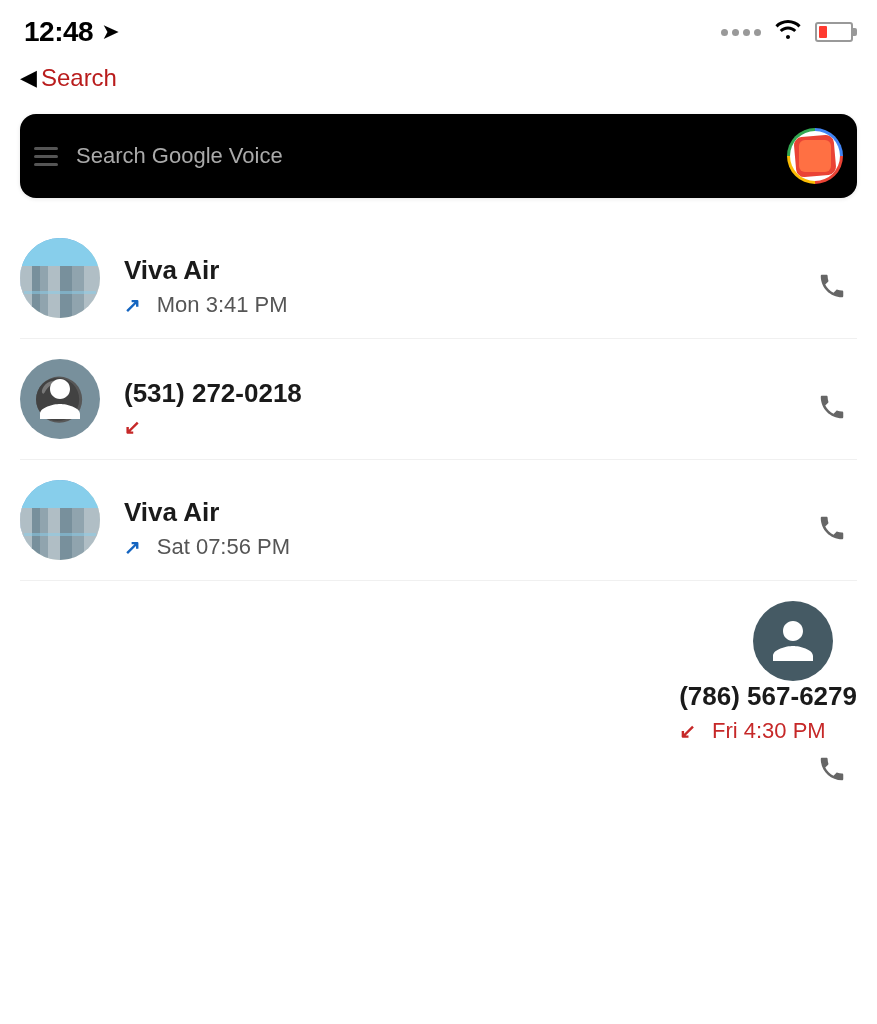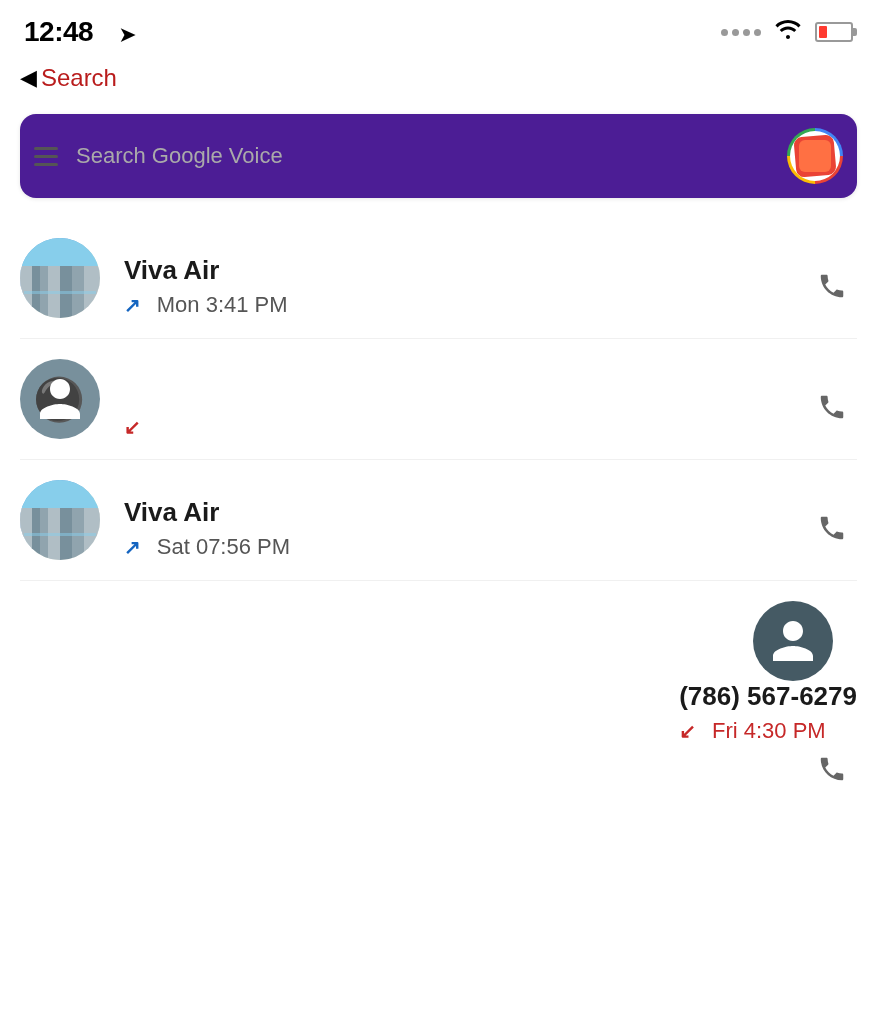--- a/index.html
+++ b/index.html
@@ -16,22 +16,22 @@
     .status-bar {
       display: flex;
       justify-content: space-between;
       align-items: center;
       padding: 12px 24px 8px 24px;
       height: 60px;
     }
 
     .status-left {
       display: flex;
-      align-items: flex-end;
-      gap: 25px;
+      align-items: center;
+      gap: 8px;
     }
 
     .status-time {
       font-size: 28px;
       font-weight: 700;
       color: #000;
       letter-spacing: -0.5px;
     }
 
     .location-arrow {
@@ -114,21 +114,21 @@
     }
 
     
     .search-bar-container {
       padding: 10px 20px 20px 20px;
     }
 
     .search-bar {
       display: flex;
       align-items: center;
-      background: #4c1d95;
+      background: #000000;
       border-radius: 16px;
       padding: 14px 14px;
       box-shadow: 0 1px 4px rgba(0,0,0,0.1);
     }
 
     .hamburger-icon {
       display: flex;
       flex-direction: column;
       gap: 5px;
       margin-right: 18px;
@@ -394,20 +394,21 @@
   </div>
 
   <div class="call-item">
     <div class="avatar avatar-generic">
       <span class="person-icon">⚫</span>
       <svg style="position:absolute;width:50px;height:50px;" viewBox="0 0 24 24" fill="white">
         <path d="M12 12c2.7 0 4.8-2.1 4.8-4.8S14.7 2.4 12 2.4 7.2 4.5 7.2 7.2 9.3 12 12 12zm0 2.4c-3.2 0-9.6 1.6-9.6 4.8v2.4h19.2v-2.4c0-3.2-6.4-4.8-9.6-4.8z"></path>
       </svg>
     </div>
     <div class="call-info">
+      <div class="call-name">(531) 272-0218</div>
       <div class="call-detail">
         <span class="call-arrow-missed">↙</span>
       </div>
     </div>
     <div class="phone-button">
       <svg class="phone-svg" viewBox="0 0 24 24">
         <path d="M6.6 10.8c1.4 2.8 3.8 5.1 6.6 6.6l2.2-2.2c.3-.3.7-.4 1-.2 1.1.4 2.3.6 3.6.6.6 0 1 .4 1 1V20c0 .6-.4 1-1 1-9.4 0-17-7.6-17-17 0-.6.4-1 1-1h3.5c.6 0 1 .4 1 1 0 1.3.2 2.5.6 3.6.1.3 0 .7-.2 1L6.6 10.8z"></path>
       </svg>
     </div>
   </div>

